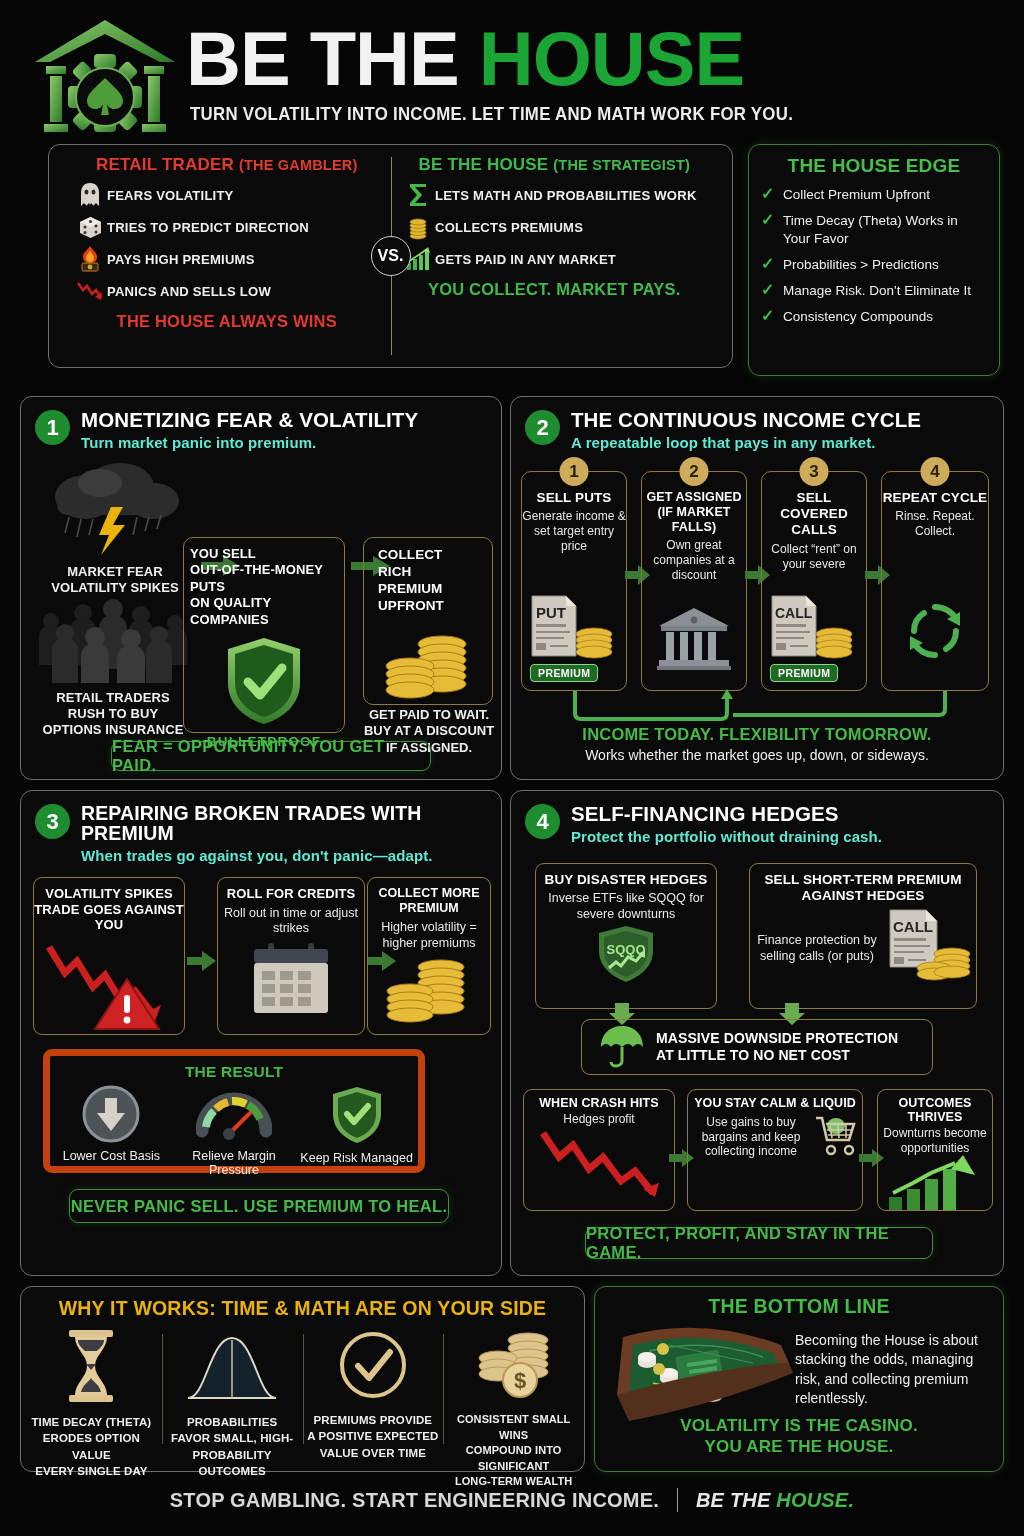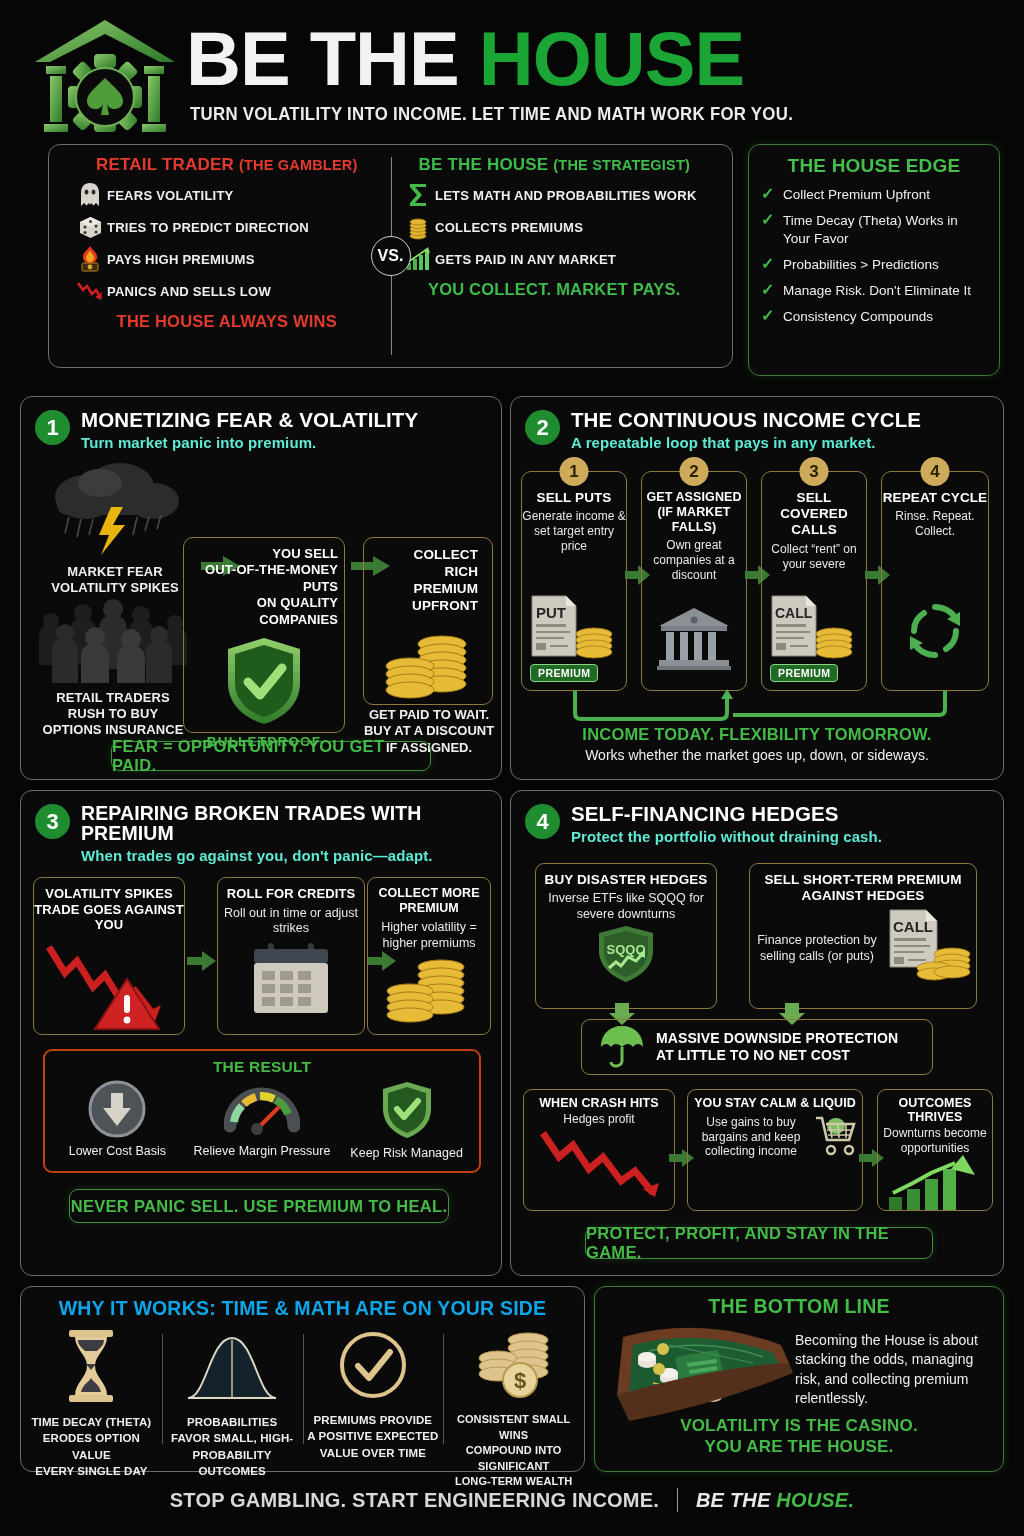--- a/index.html
+++ b/index.html
@@ -47,21 +47,21 @@
   .sec-hd{display:flex;align-items:flex-start;padding:12px 0 0 14px;}
   .badge{width:35px;height:35px;border-radius:50%;background:#1f8c30;color:#fff;font-size:22px;font-weight:bold;display:flex;align-items:center;justify-content:center;flex:0 0 35px;margin-top:1px;}
   .sec-t{margin-left:11px;}
   .sec-title{color:#fff;font-size:20.5px;font-weight:bold;letter-spacing:.1px;line-height:1.05;}
   .sec-sub{color:#5eead4;font-size:15px;font-weight:bold;margin-top:3px;letter-spacing:.1px;}
 
   
   #s1{left:20px;top:396px;width:482px;height:384px;}
   .s1-cap{color:#f0f0f0;font-size:13px;font-weight:bold;line-height:1.22;margin-top:3px;letter-spacing:.1px;}
   .box1{position:absolute;border:1px solid #8d7a3e;border-radius:10px;}
-  .bx-ttl{color:#fff;font-size:14.5px;font-weight:bold;text-align:right;line-height:1.26;letter-spacing:.1px;}
+  .bx-ttl{color:#fff;font-size:14.5px;font-weight:bold;text-align:left;line-height:1.26;letter-spacing:.1px;}
   .bulletproof{color:#4cbb4c;font-size:13.5px;font-weight:bold;text-align:center;letter-spacing:1.2px;}
   .cap-under{color:#f0f0f0;font-size:13px;font-weight:bold;text-align:center;line-height:1.25;}
   .ribbon{position:absolute;border:1px solid #3f8f3c;border-radius:9px;display:flex;align-items:center;justify-content:center;box-shadow:0 0 8px rgba(60,160,60,.2);}
   .ribbon span{color:#44bb46;font-size:16.5px;font-weight:bold;letter-spacing:.3px;}
 
   
   #s2{left:510px;top:396px;width:494px;height:384px;}
   .cyc{position:absolute;top:74px;width:106px;height:220px;border:1px solid #8d7a3e;border-radius:10px;}
   .cyc-num{position:absolute;left:50%;top:-15px;transform:translateX(-50%);width:29px;height:29px;border-radius:50%;background:#cdab5a;color:#2b2200;font-size:17px;font-weight:bold;display:flex;align-items:center;justify-content:center;}
   .cyc-ttl{color:#fff;font-size:13.5px;font-weight:bold;text-align:center;margin-top:18px;line-height:1.2;letter-spacing:.1px;}
@@ -69,40 +69,40 @@
   .prem{position:absolute;left:8px;bottom:8px;background:#1f6b23;border:1px solid #8fd18f;border-radius:4px;color:#fff;font-size:10.5px;font-weight:bold;padding:2px 7px;letter-spacing:.4px;}
   .cyc-foot{position:absolute;left:0;right:0;bottom:16px;text-align:center;}
   .cyc-foot .l1{color:#45bb47;font-size:16.5px;font-weight:bold;letter-spacing:.2px;}
   .cyc-foot .l2{color:#f0f0f0;font-size:14px;margin-top:3px;}
 
   
   #s3{left:20px;top:790px;width:482px;height:486px;}
   .s3box{position:absolute;top:86px;height:158px;border:1px solid #8d7a3e;border-radius:9px;}
   .s3-ttl{color:#fff;font-size:13px;font-weight:bold;text-align:center;margin-top:8px;line-height:1.2;letter-spacing:.1px;}
   .s3-txt{color:#eaeaea;font-size:12.5px;text-align:center;line-height:1.25;margin-top:4px;}
-  #result{position:absolute;left:22px;top:258px;width:438px;height:124px;border:2px solid #c2410c;border-radius:9px;}
+  #result{position:absolute;left:22px;top:258px;width:382px;height:124px;border:7px solid #c2410c;border-radius:9px;}
   .res-t{color:#43bb45;font-size:15.5px;font-weight:bold;text-align:center;margin-top:7px;letter-spacing:.2px;}
   .res-row{display:flex;justify-content:space-around;margin-top:4px;}
   .res-i{width:33%;text-align:center;}
   .res-l{color:#f0f0f0;font-size:12.5px;margin-top:2px;}
 
   
   #s4{left:510px;top:790px;width:494px;height:486px;}
   .s4top{position:absolute;top:72px;height:120px;border:1px solid #8d7a3e;border-radius:9px;}
   .s4-ttl{color:#fff;font-size:13.5px;font-weight:bold;text-align:center;margin-top:8px;line-height:1.2;letter-spacing:.1px;}
   .s4-txt{color:#eaeaea;font-size:12.5px;text-align:center;line-height:1.25;margin-top:3px;}
   #umb{position:absolute;left:70px;top:228px;width:352px;height:56px;border:1px solid #8d7a3e;border-radius:9px;display:flex;align-items:center;}
   .umb-t{color:#fff;font-size:14px;font-weight:bold;line-height:1.22;letter-spacing:.1px;}
   .s4bot{position:absolute;top:298px;height:122px;border:1px solid #8d7a3e;border-radius:9px;overflow:hidden;}
   .s4b-ttl{color:#fff;font-size:12.5px;font-weight:bold;text-align:center;margin-top:6px;letter-spacing:.1px;}
   .s4b-txt{color:#eaeaea;font-size:12px;text-align:center;line-height:1.22;margin-top:2px;}
 
   
   #why{left:20px;top:1286px;width:565px;height:186px;}
-  .why-t{color:#0ea5e9;font-size:19.5px;font-weight:bold;text-align:center;margin-top:10px;letter-spacing:.2px;}
+  .why-t{color:#eab308;font-size:19.5px;font-weight:bold;text-align:center;margin-top:10px;letter-spacing:.2px;}
   .why-row{display:flex;margin-top:8px;height:138px;}
   .why-c{width:25%;text-align:center;position:relative;padding:0 4px;}
   .why-c+.why-c::before{content:"";position:absolute;left:0;top:6px;bottom:22px;width:1px;background:#5d5438;}
   .why-l{color:#efefef;font-size:11.5px;font-weight:bold;line-height:1.42;letter-spacing:.1px;}
 
   
   #btm{left:594px;top:1286px;width:410px;height:186px;}
   .btm-t{color:#44bb46;font-size:19.5px;font-weight:bold;text-align:center;margin-top:8px;letter-spacing:.2px;}
   .btm-p{color:#efefef;font-size:14px;line-height:1.38;position:absolute;left:200px;top:44px;width:200px;}
   .btm-f{position:absolute;left:0;right:0;bottom:14px;text-align:center;color:#44bb46;font-size:17px;font-weight:bold;line-height:1.25;letter-spacing:.2px;}

